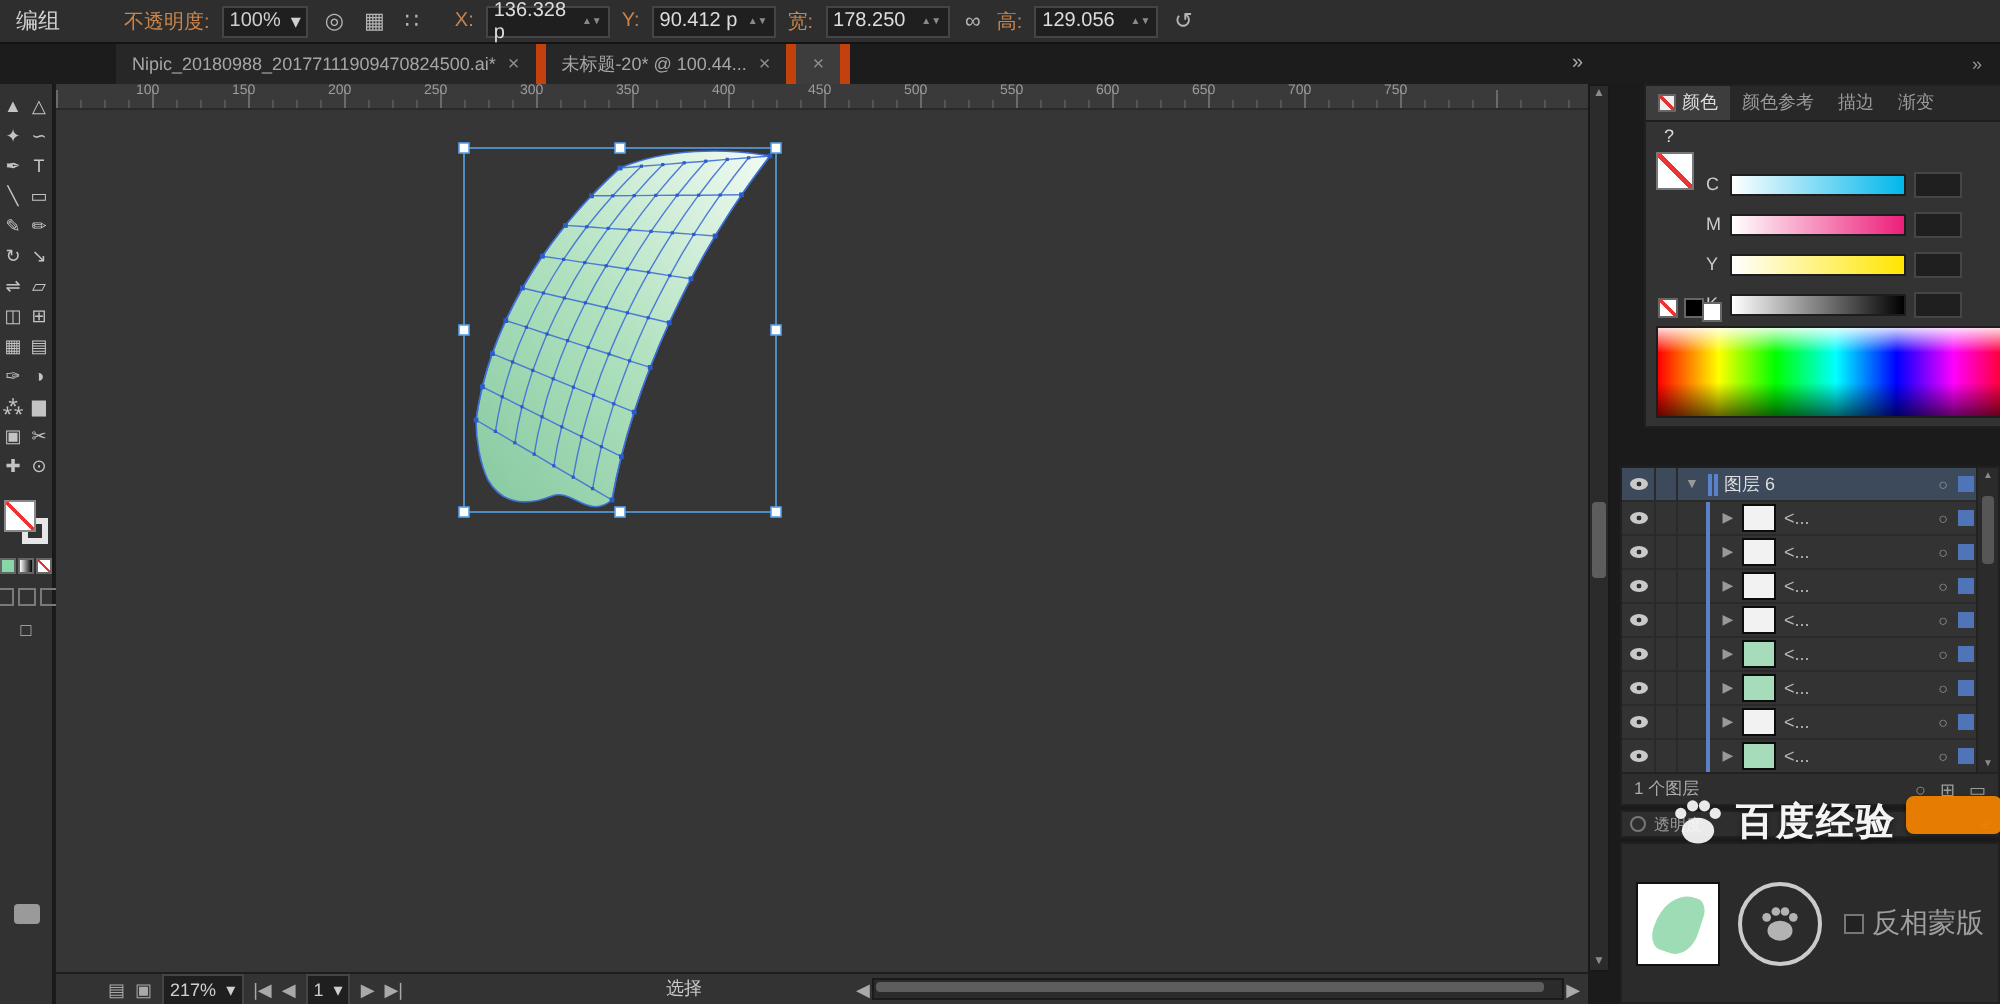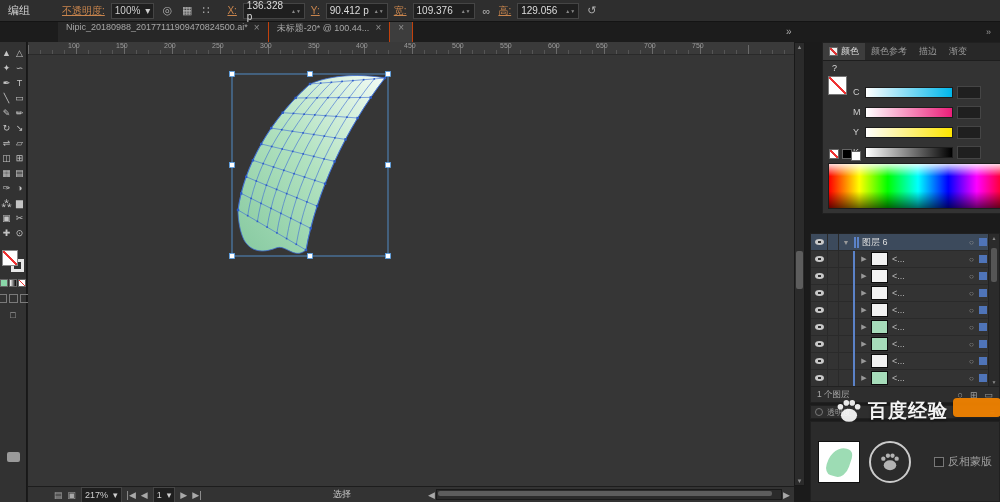--- a/index.html
+++ b/index.html
@@ -2,29 +2,29 @@
 <html><head>
 <meta charset="utf-8">
 <style>
   html,body{margin:0;padding:0}
   body{width:1000px;height:502px;background:#1b1b1b;font-family:"Liberation Sans",sans-serif;overflow:hidden;color:#bfbfbf;position:relative}
   #app{position:absolute;left:0;top:0;width:1000px;height:502px}
 
   
   .control-bar{position:absolute;left:0;top:0;width:1000px;height:22px;background:#2e2e2e;border-bottom:1px solid #141414;display:flex;align-items:center;gap:6px;padding-left:8px;box-sizing:border-box;font-size:10px}
   .sel-type{color:#d2d2d2;font-size:11px;margin-right:26px}
-  .link{color:#c9854d;text-decoration:underline;cursor:pointer}
+  .link{color:#c9854d;cursor:pointer}
   .combo{display:inline-flex;align-items:center;background:#1f1f1f;border:1px solid #454545;height:14px;padding:0 3px;color:#cfcfcf;gap:5px}
   .val-box{display:inline-flex;align-items:center;background:#1f1f1f;border:1px solid #454545;height:14px;padding:0 3px;color:#ddd;width:54px;justify-content:space-between}
   .spin{display:inline-flex;flex-direction:column;font-size:5px;line-height:4px;color:#8a8a8a}
   .cicon{color:#b5b5b5;font-size:11px;margin:0 2px}
 
   
   .tab-bar{position:absolute;left:0;top:22px;width:1000px;height:20px;background:#1c1c1c;display:flex;align-items:stretch;padding-left:58px;box-sizing:border-box;font-size:9px}
-  .doc-tab{display:flex;gap:6px;padding:0 8px;background:#272727;border-right:1px solid #c2410c;color:#a6a6a6;white-space:nowrap}
+  .doc-tab{display:flex;align-items:center;gap:6px;padding:0 8px;background:#272727;border-right:5px solid #c2410c;color:#a6a6a6;white-space:nowrap}
   .doc-tab.active{background:#3d3d3d;color:#d8d8d8}
   .doc-tab .close{color:#8f8f8f;font-size:10px}
   .overflow{position:absolute;left:786px;top:26px;color:#aaa;font-size:10px}
   .dock-collapse{position:absolute;left:986px;top:27px;color:#9a9a9a;font-size:9px}
 
   
   .toolbar{position:absolute;left:0;top:42px;width:27px;height:460px;background:#323232;border-right:1px solid #181818;box-sizing:border-box;display:flex;flex-direction:column;align-items:center;padding-top:4px}
   #toolGrid{display:grid;grid-template-columns:13px 13px}
   .tool{height:15px;width:13px;font-size:9px;line-height:15px;text-align:center;color:#c4c4c4;cursor:pointer}
   .fillstroke{position:relative;width:22px;height:22px;margin-top:9px}
@@ -110,21 +110,21 @@
   .ficon{color:#9e9e9e;font-size:9px}
 
   .collapse-strip{position:absolute;left:0;top:363px;width:190px;height:14px;background:#2e2e2e;border:1px solid #202020;box-sizing:border-box;display:flex;align-items:center;font-size:8px;color:#999;padding:0 4px;gap:4px}
   .dotchip{width:6px;height:6px;border:1px solid #777;border-radius:50%}
   .strip-spacer{flex:1}
 
   .transp{left:0;top:379px;width:190px;height:81px;background:#2b2b2b;display:flex;align-items:center;gap:9px;padding:0 7px}
   .tthumb{width:40px;height:40px;background:#fff;border:1px solid #111;display:flex;align-items:center;justify-content:center}
   .blob{width:22px;height:30px;background:#9ddcb4;border-radius:65% 25% 45% 30%;transform:rotate(18deg)}
   .badge{width:38px;height:38px;border:2px solid #ddd;border-radius:50%;display:flex;align-items:center;justify-content:center;opacity:.9}
-  .cbrow{margin-left:auto;display:flex;align-items:center;gap:4px;font-size:11px;color:#9e9e9e}
+  .cbrow{margin-left:auto;display:flex;align-items:center;gap:4px;font-size:14px;color:#9e9e9e}
   .cb{width:8px;height:8px;border:1px solid #777;background:#222}
 
   
   .watermark{position:absolute;left:835px;top:398px;width:188px;height:50px;display:flex;gap:5px;opacity:.95}
   .wm-text{color:#fff;font-weight:bold;font-size:19px;letter-spacing:1px;text-shadow:0 1px 3px rgba(0,0,0,.45)}
   .wm-pill{width:48px;height:19px;background:#f08200;border-radius:4px;box-shadow:0 1px 2px rgba(0,0,0,.4)}
 </style>
 </head>
 <body>
 
@@ -145,21 +145,21 @@
         <span>136.328 p</span>
         <span class="spin">▲▼</span>
       </span>
     <span class="link">Y:</span>
     <span class="val-box">
         <span>90.412 p</span>
         <span class="spin">▲▼</span>
       </span>
     <span class="link">宽:</span>
     <span class="val-box">
-        <span>109.376</span>
+        <span>178.250</span>
         <span class="spin">▲▼</span>
       </span>
     <span class="cicon">∞</span>
     <span class="link">高:</span>
     <span class="val-box">
         <span>129.056</span>
         <span class="spin">▲▼</span>
       </span>
     <span class="cicon">↺</span>
   </div>

